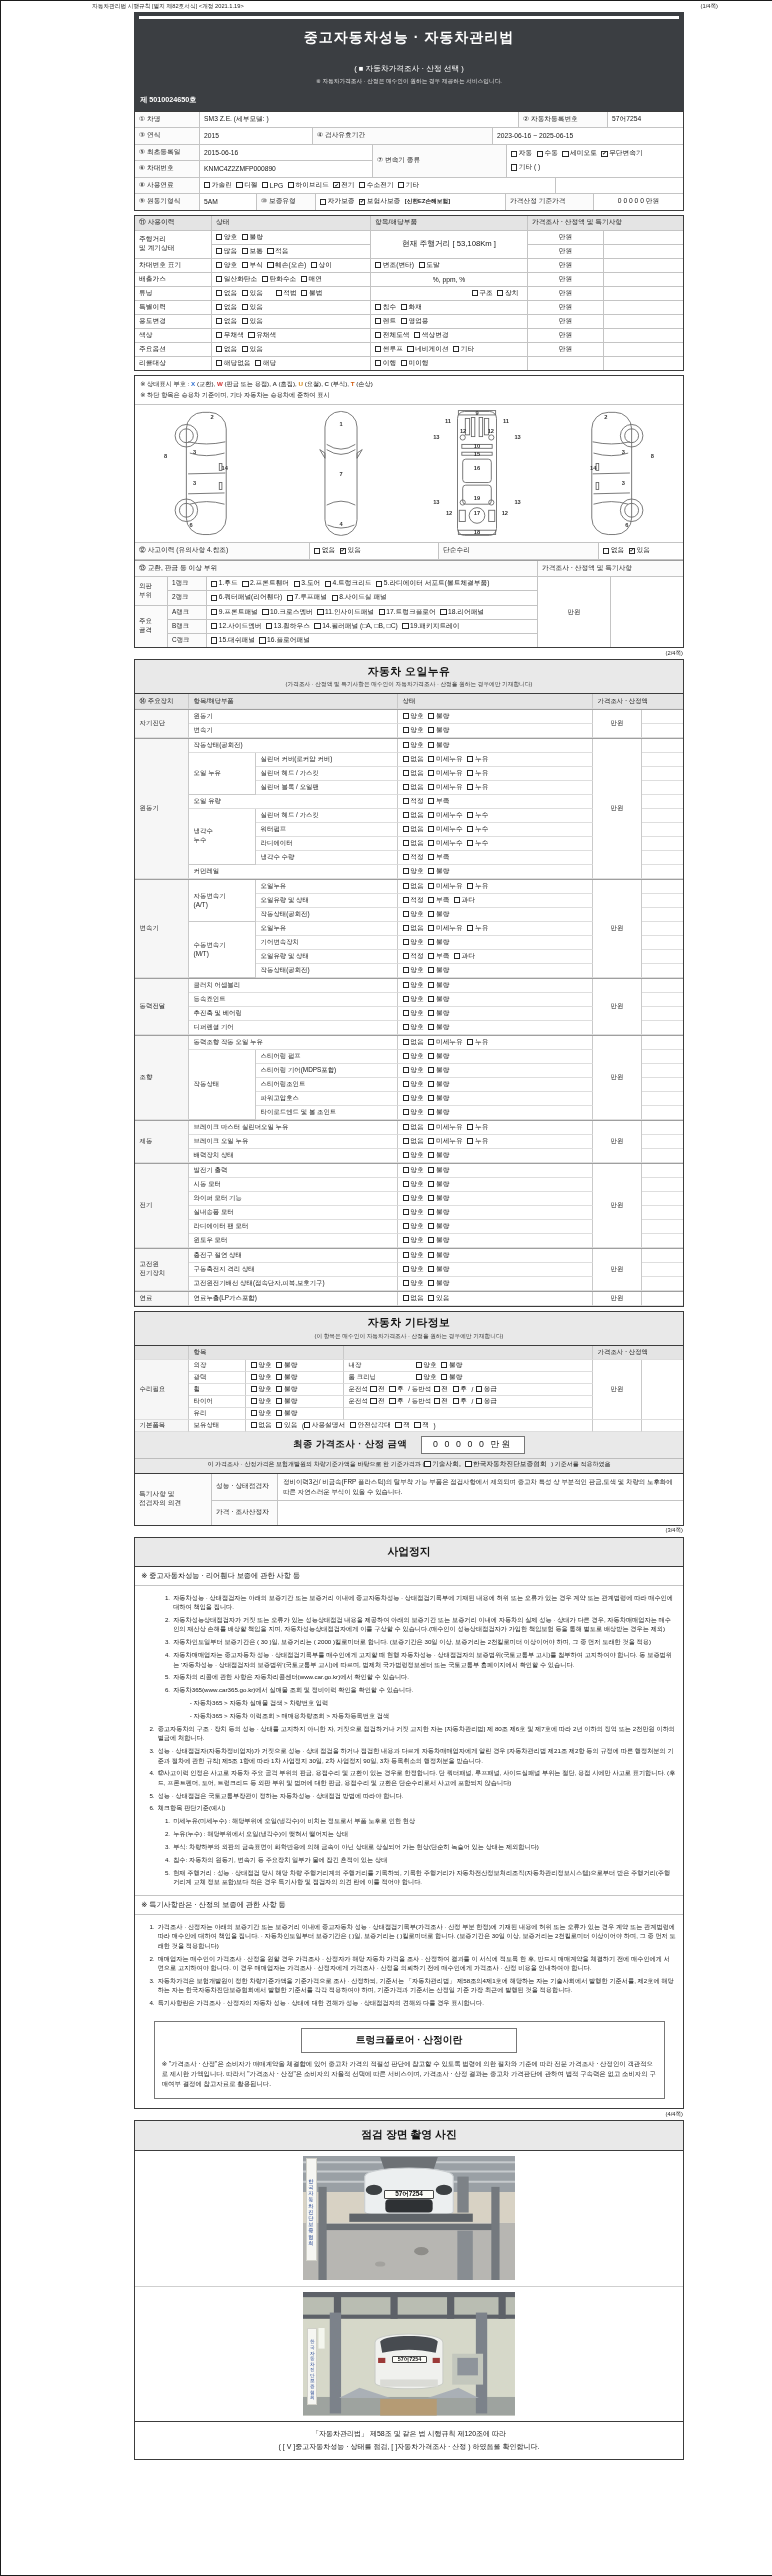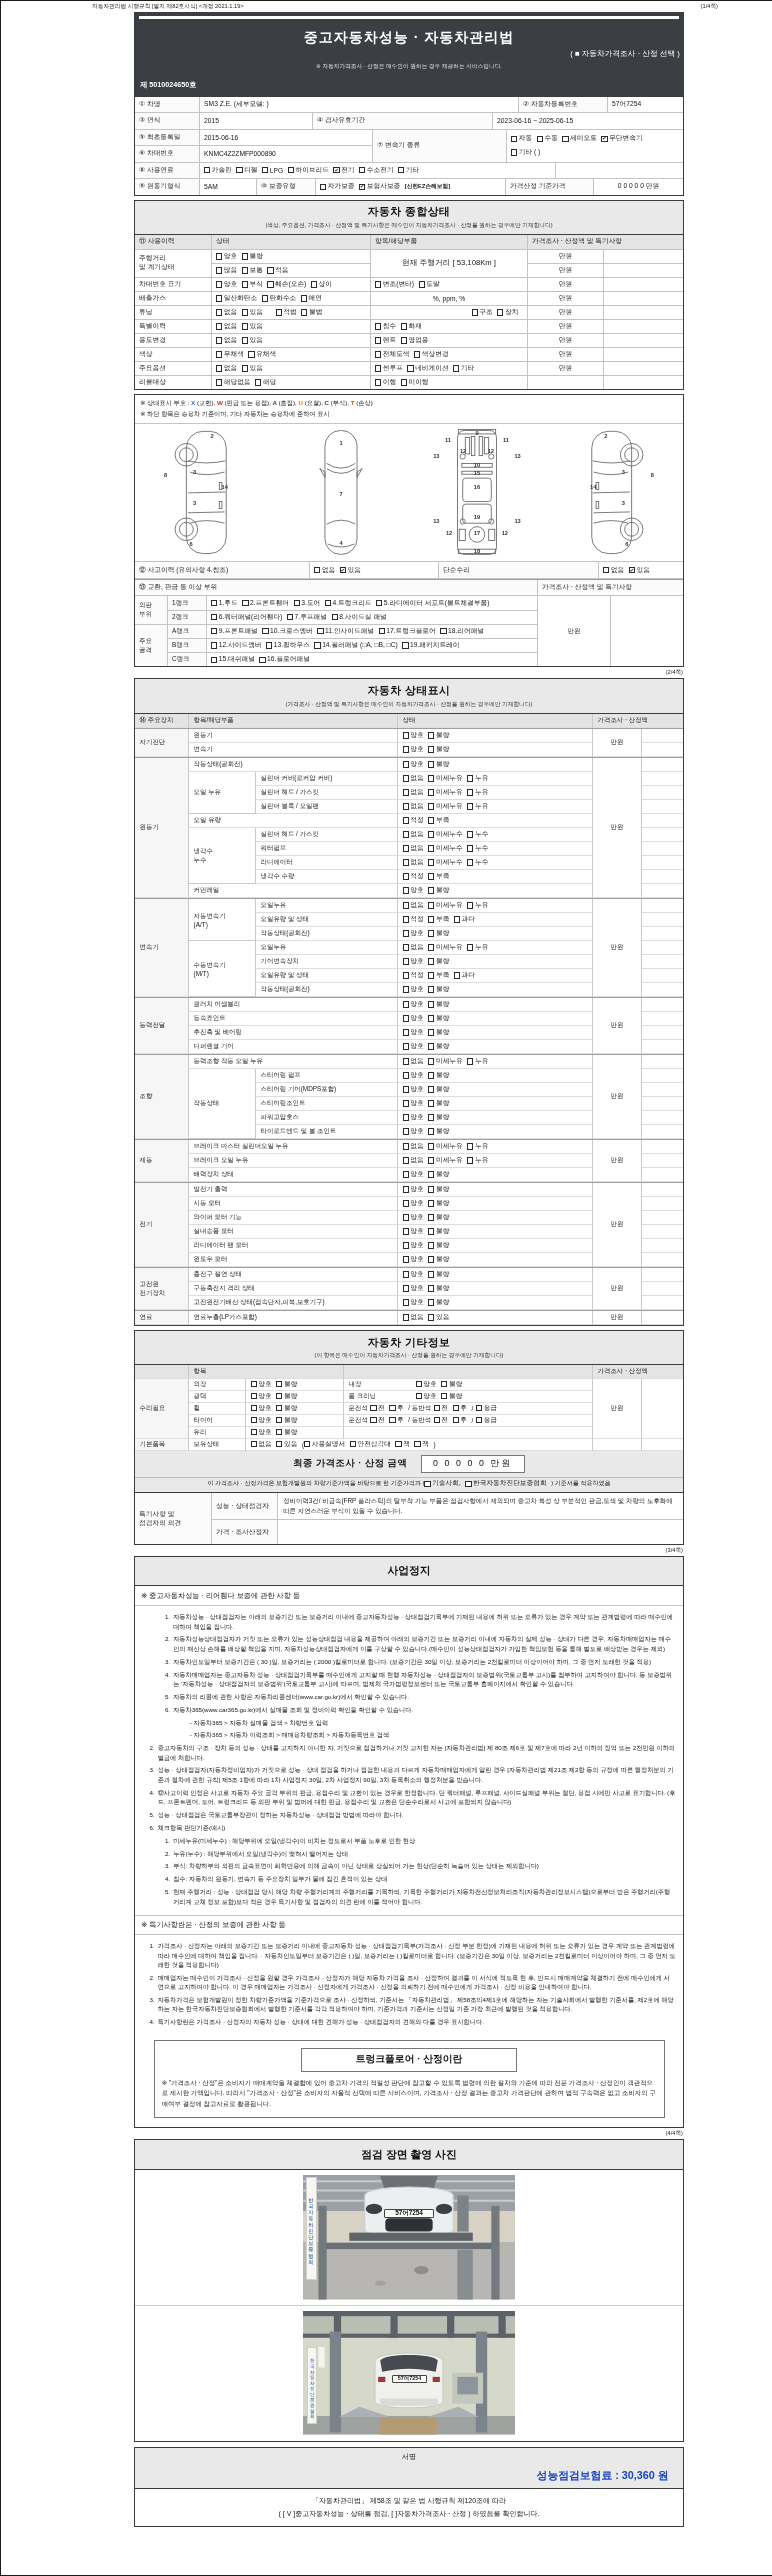--- a/index.html
+++ b/index.html
@@ -6,21 +6,21 @@
 body{margin:0;font-family:"Liberation Sans","DejaVu Sans",sans-serif;background:#fff;color:#151515}
 .canvas{position:relative;width:773px;height:2576px;border:1px solid #1b1b1b;background:#fff;overflow:hidden}
 .topline{display:flex;justify-content:space-between;font-size:5.7px;color:#222;padding:2.1px 54px 1px 91px}
 .sheet{width:550px;margin-left:133px}
 .gap{height:4.1px}
 .box{border:1px solid #3c3c3c;background:#fff}
 
 .hdr{background:#3b3e42;color:#fff;padding:3.1px 4.1px 4.1px}
 .hdr-stripe{height:2.6px;background:#fff;margin:1px 1px 10.3px}
 .hdr-title{text-align:center;font-size:14px;font-weight:bold;letter-spacing:1px}
-.hdr-sub{text-align:right;font-size:7.7px;margin-top:2px}
+.hdr-sub{text-align:center;font-size:7.7px;margin-top:17px}
 .hdr-note{text-align:center;font-size:5.7px;color:#e3e3e3;margin-top:4.1px}
 .hdr-doc{font-size:7.2px;font-weight:bold;margin:9.3px 0 1px 2.1px}
 
 .band{background:#e9e9e9;border-bottom:1px solid #3c3c3c;text-align:center;padding:4.6px 0 4.1px}
 .band .t{font-size:10.8px;font-weight:bold;letter-spacing:0.5px}
 .band .s{font-size:5.7px;color:#333;margin-top:2.6px}
 .band2{background:#e9e9e9;border-bottom:1px solid #3c3c3c;text-align:center;padding:7.2px 0}
 .pagemark{text-align:right;font-size:5.7px;color:#222;padding:1.5px 1px}
 
 .fr{display:flex;border-bottom:0.5px solid #c4c4c4}
@@ -206,24 +206,20 @@
             </div>
             <div class="fc lbl" style="width: 88px;">가격산정 기준가격</div>
             <div class="fc center" style="width: 89px;">0 0 0 0 0 만원</div>
           </div>
         </div>
     </div>
 
     <div class="gap"></div>
 
     <div class="box">
-      <div class="band">
-        <div class="t">자동차 종합상태</div>
-        <div class="s">(색상, 주요옵션, 가격조사 · 산정액 및 특기사항은 매수인이 자동차가격조사 · 산정을 원하는 경우에만 기재합니다)</div>
-      </div>
       <div id="overall-table" class="ogrid">
           <div class="oc hd" style="grid-area: 1 / 1;">⑪ 사용이력</div>
           <div class="oc hd" style="grid-area: 1 / 2;">상태</div>
           <div class="oc hd" style="grid-area: 1 / 3;">항목/해당부품</div>
           <div class="oc hd nr" style="grid-area: 1 / 4 / auto / span 2;">가격조사 · 산정액 및 특기사항</div>
           <div class="oc pre" style="grid-area: 2 / 1 / span 2;">주행거리
 및 계기상태</div>
           <div class="oc" style="grid-area: 2 / 2;">
             <span class="cb">
               <span class="bx"></span>
@@ -645,21 +641,21 @@
             </span>
           </div>
           <div class="rc" style="grid-area: 1 / 4 / span 5; justify-content: center;">만원</div>
           <div class="rc nr" style="grid-area: 1 / 5 / span 5;"></div>
         </div>
     </div>
     <div class="pagemark">(2/4쪽)</div>
 
     <div class="box">
       <div class="band">
-        <div class="t">자동차 상태표시</div>
+        <div class="t">자동차 오일누유</div>
         <div class="s">(가격조사 · 산정액 및 특기사항은 매수인이 자동차가격조사 · 산정을 원하는 경우에만 기재합니다)</div>
       </div>
       <div id="detail-table">
           <div class="dgrid first">
             <div class="dc hcell" style="grid-column: 1; min-height: 14.4px; background: rgb(228, 228, 228);">⑭ 주요장치</div>
             <div class="dc hcell" style="grid-column: 2 / span 2; min-height: 14.4px; background: rgb(228, 228, 228);">항목/해당부품</div>
             <div class="dc hcell" style="grid-column: 4; min-height: 14.4px; background: rgb(228, 228, 228);">상태</div>
             <div class="dc hcell" style="grid-column: 5 / span 2; background: rgb(228, 228, 228); border-right: none;">가격조사 · 산정액</div>
           </div>
           <div class="dgrid" style="grid-template-rows: repeat(2, 14px);">
@@ -1644,23 +1640,19 @@
             <rect x="146" y="128" width="14" height="10" fill="#9b3a38"></rect>
             <rect x="252" y="128" width="14" height="10" fill="#9b3a38"></rect>
             <rect x="150" y="170" width="112" height="14" fill="#dadbd6"></rect>
           </svg>
           <div class="plate" style="left:89px;top:64px;width:35px;height:7.2px;font-size:5.4px">57어7254</div>
           <div class="vbanner" style="left:4.1px;top:36px;width:10.3px;height:77px;font-size:4.6px">한국자동차진단보증협회</div>
         </div>
       </div>
     </div>
 
-    <div class="signbox">
-      <div class="signlbl">서명</div>
-      <div class="fee" id="fee-text" style="color: rgb(27, 70, 194);">성능점검보험료 : 30,360 원</div>
-    </div>
     <div class="confirm">
       <div>「자동차관리법」 제58조 및 같은 법 시행규칙 제120조에 따라</div>
       <div>( [ V ]중고자동차성능 · 상태를 점검, [   ]자동차가격조사 · 산정 ) 하였음을 확인합니다.</div>
     </div>
   </div>
 </div>
 
 
 </body></html>

